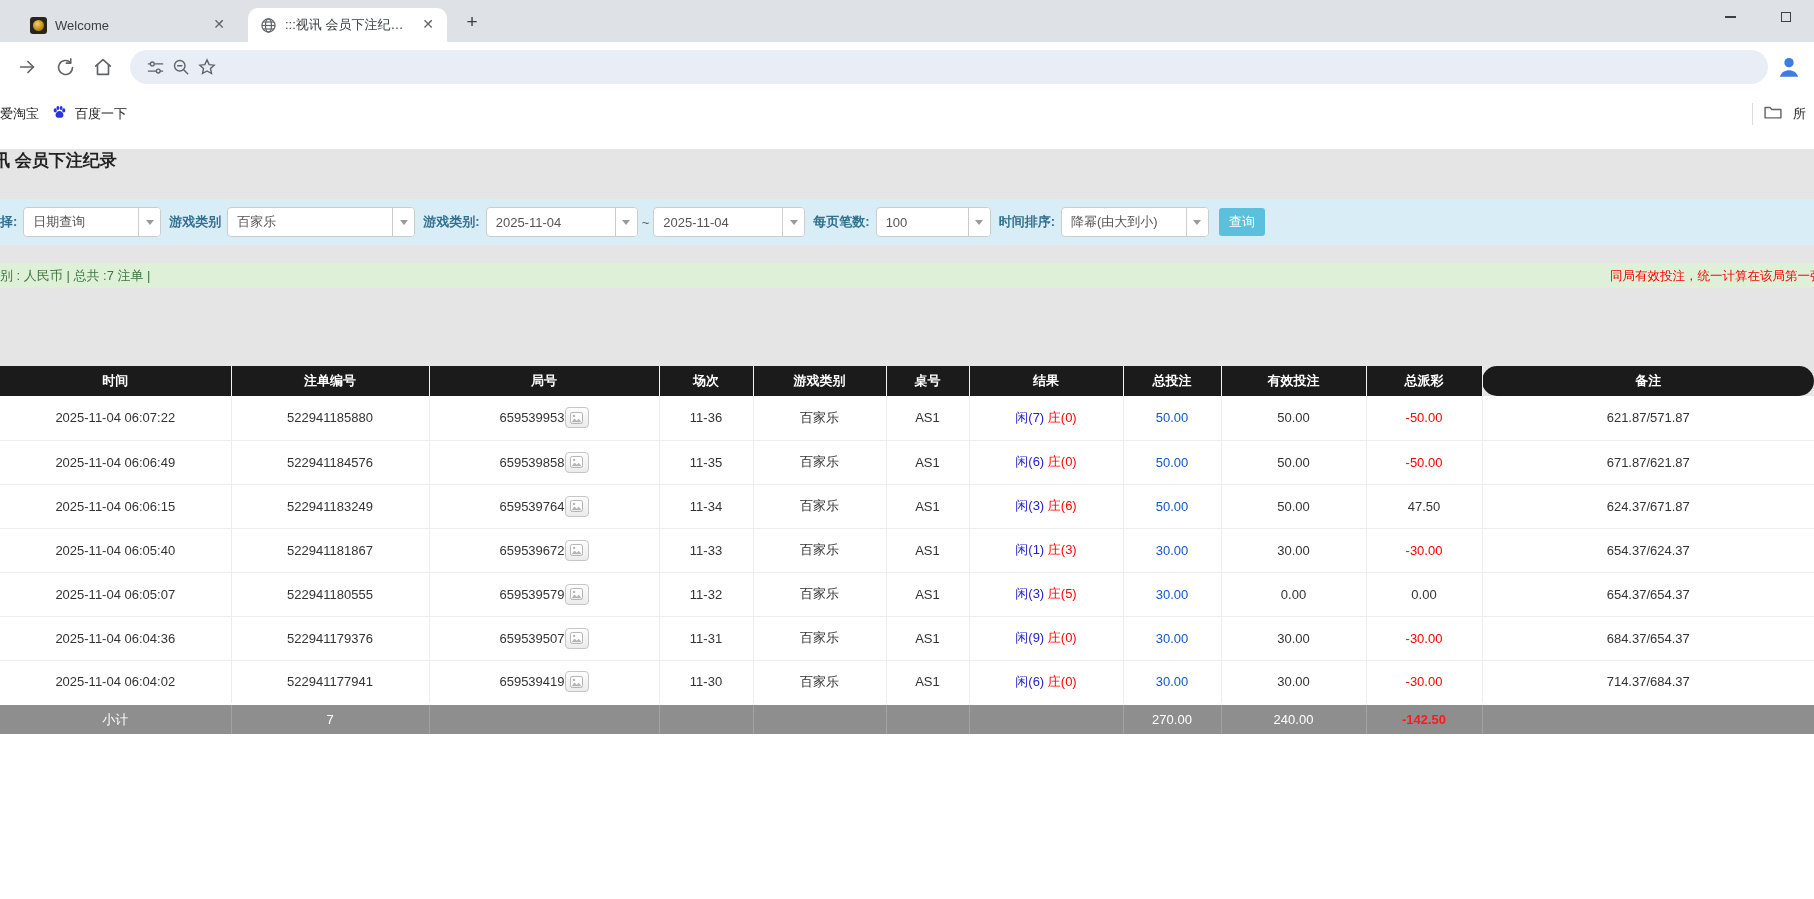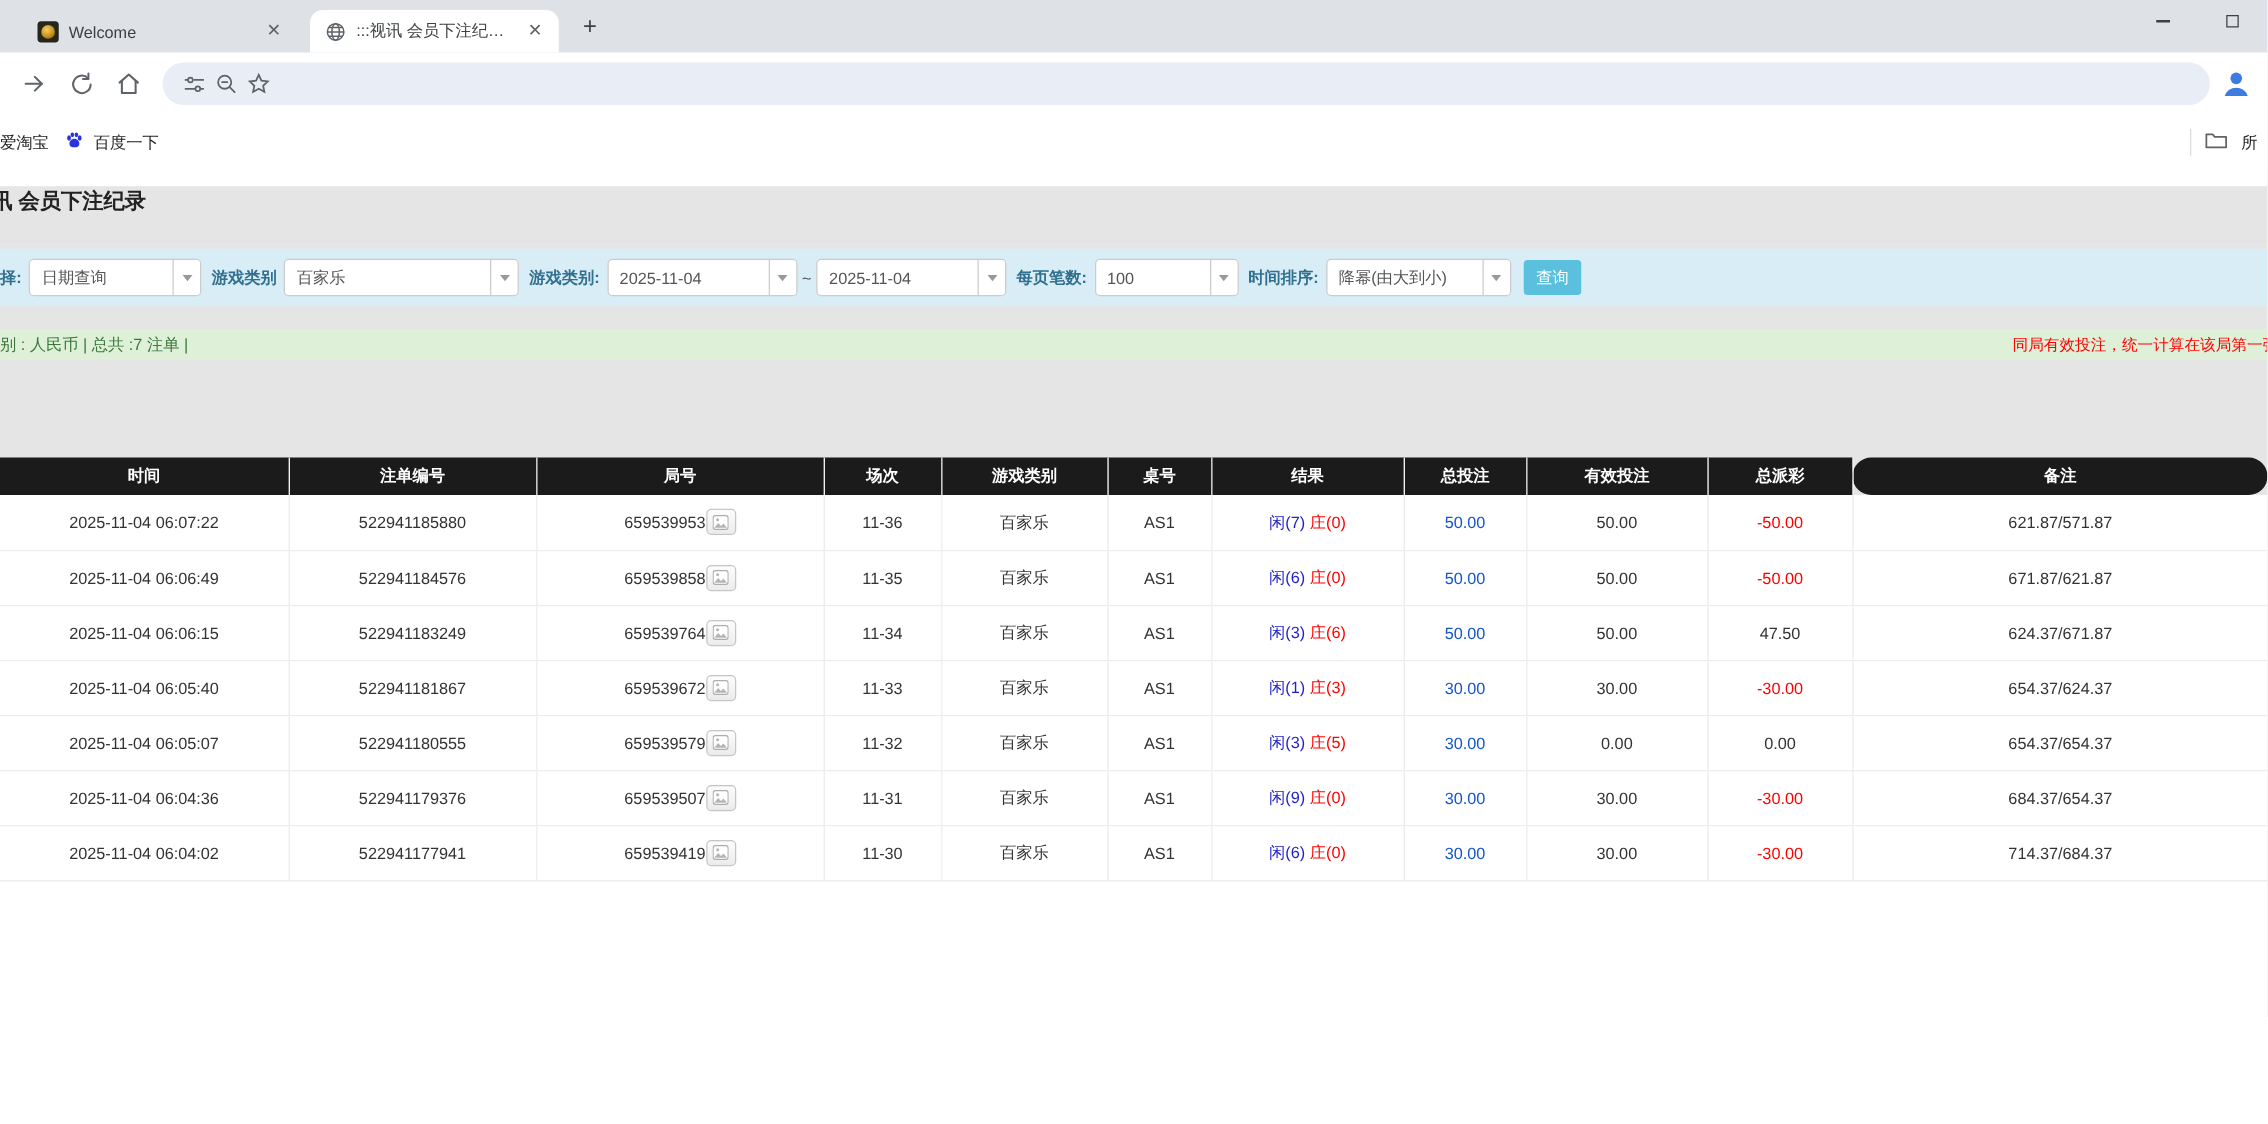--- a/index.html
+++ b/index.html
@@ -463,17 +463,30 @@
         <td>AS1</td>
         <td>
           <span class="player">闲(6)</span>
           <span class="banker">庄(0)</span>
         </td>
         <td><span class="blue-link">30.00</span></td>
         <td>30.00</td>
         <td><span class="neg">-30.00</span></td>
         <td>714.37/684.37</td>
       </tr>
+          <tr class="summary-row">
+        <td>小计</td>
+        <td>7</td>
+        <td></td>
+        <td></td>
+        <td></td>
+        <td></td>
+        <td></td>
+        <td>270.00</td>
+        <td>240.00</td>
+        <td><span class="neg">-142.50</span></td>
+        <td></td>
+      </tr>
         </tbody>
     </table>
 
   </div>
 </div>
 
 </body></html>

